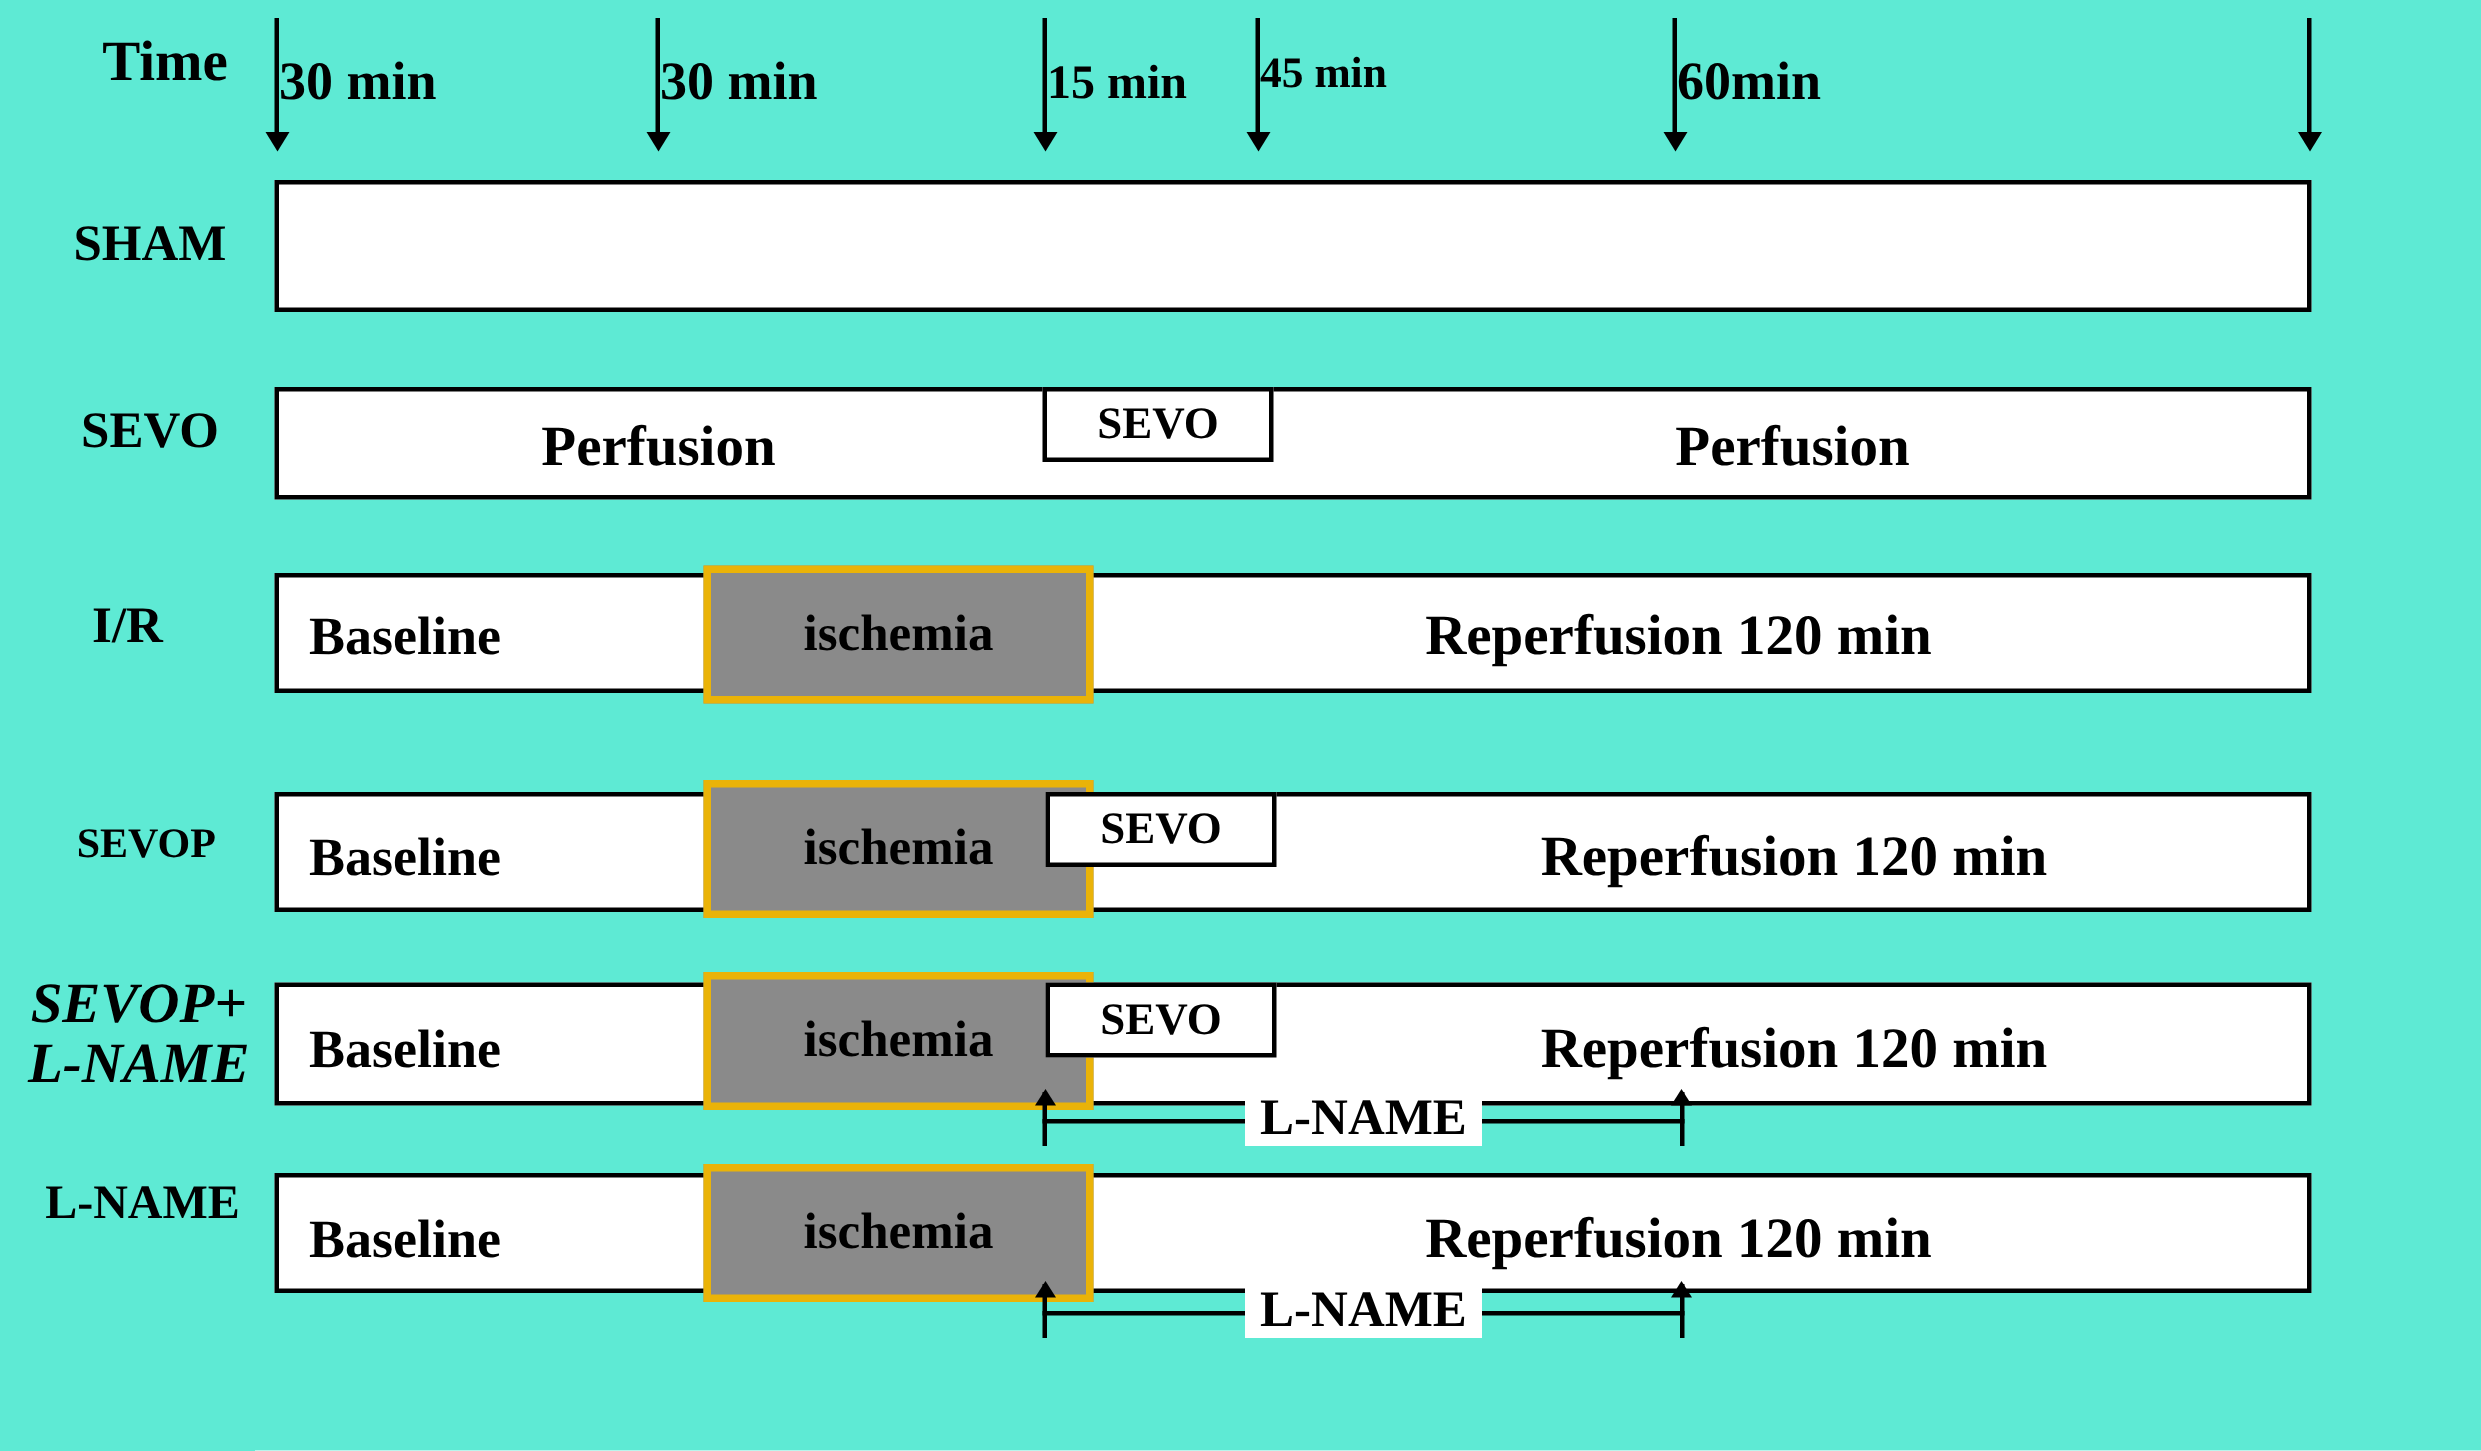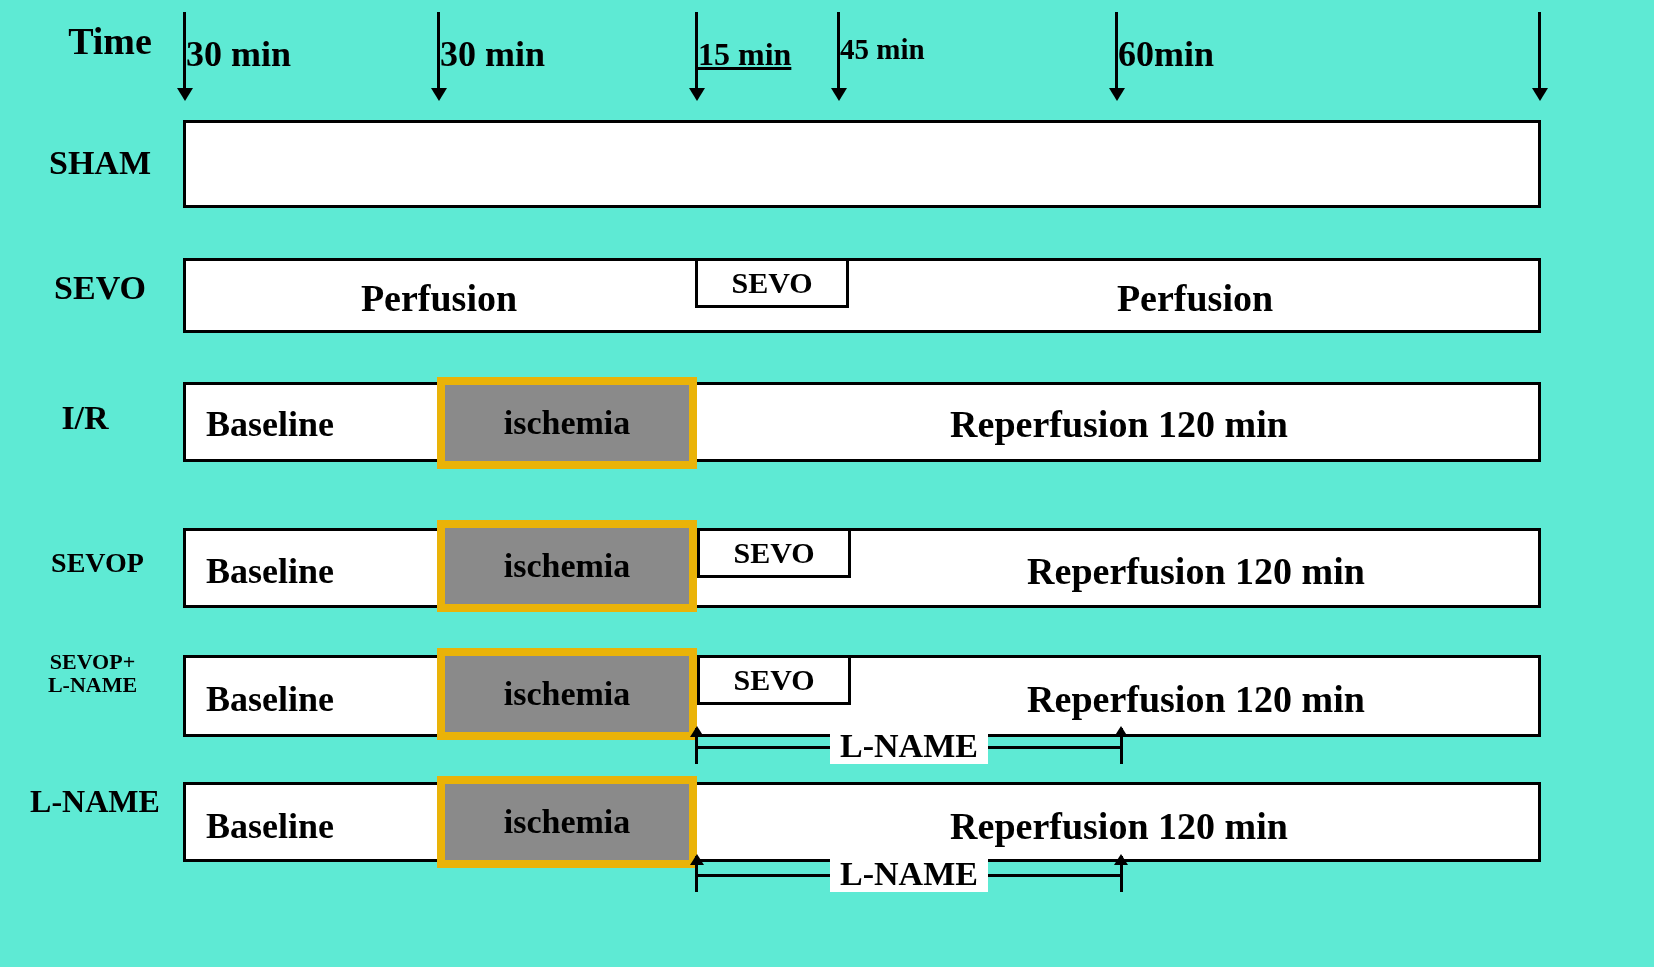--- a/index.html
+++ b/index.html
@@ -54,29 +54,30 @@
   .bar-text {
     position: absolute;
     font-family: "Liberation Serif", serif;
     font-weight: bold;
     color: #000;
     text-align: center;
     white-space: nowrap;
   }
   .ischemia {
     position: absolute;
-    border: 8px solid #eab308;
+    border: 5px solid #eab308;
     background: #8a8a8a;
     box-sizing: border-box;
     display: flex;
     align-items: center;
     justify-content: center;
     font-family: "Liberation Serif", serif;
     font-weight: bold;
     color: #000;
+    margin-left: 32px;
   }
   .sevo-box {
     position: absolute;
     border: 3px solid #000;
     background: #ffffff;
     box-sizing: border-box;
     display: flex;
     align-items: center;
     justify-content: center;
     font-family: "Liberation Serif", serif;
@@ -150,21 +151,21 @@
   <div class="tick-arrow" style="left:831px; top:88px;"></div>
 
   <div class="tick-line" style="left:1115px; top:12px; height:80px;"></div>
   <div class="tick-arrow" style="left:1109px; top:88px;"></div>
 
   <div class="tick-line" style="left:1538px; top:12px; height:80px;"></div>
   <div class="tick-arrow" style="left:1532px; top:88px;"></div>
 
   <div class="time-seg" style="left:186px; top:33px; width:250px; font-size:36px;">30 min</div>
   <div class="time-seg" style="left:440px; top:33px; width:254px; font-size:36px;">30 min</div>
-  <div class="time-seg" style="left:698px; top:36px; width:138px; font-size:32px;text-decoration:underline;">15 min</div>
+  <div class="time-seg" style="left:698px; top:36px; width:138px; font-size:32px;">15 min</div>
   <div class="time-seg" style="left:840px; top:33px; width:274px; font-size:29px;">45 min</div>
   <div class="time-seg" style="left:1118px; top:33px; width:420px; font-size:36px;">60min</div>
 
   <div class="row-label" style="left:20px; top:145px; width:160px; font-size:34px;text-align:center;">SHAM</div>
   <div class="bar" style="left:183px; top:120px; width:1358px; height:88px;"></div>
 
   <div class="row-label" style="left:20px; top:270px; width:160px; font-size:34px;">SEVO</div>
   <div class="bar" style="left:183px; top:258px; width:1358px; height:75px;"></div>
   <div class="bar-text" style="left:183px; top:276px; width:512px; font-size:38px;">Perfusion</div>
   <div class="sevo-box" style="left:695px; top:258px; width:154px; height:50px; font-size:30px;">
@@ -184,21 +185,21 @@
   <div class="bar" style="left:183px; top:528px; width:1358px; height:80px;"></div>
   <div class="bar-text" style="left:190px; top:550px; width:250px; font-size:36px; text-align:left; padding-left:16px;">Baseline</div>
   <div class="ischemia" style="left:437px; top:520px; width:260px; height:92px; font-size:34px;">
     <span>ischemia</span>
   </div>
   <div class="sevo-box" style="left:697px; top:528px; width:154px; height:50px; font-size:30px;">
     <span>SEVO</span>
   </div>
   <div class="bar-text" style="left:851px; top:549px; width:690px; font-size:38px;">Reperfusion 120 min</div>
 
-  <div class="row-label" style="left:0px; top:650px; width:185px; font-size:22px;">SEVOP+
+  <div class="row-label" style="left:0px; top:650px; width:185px; font-size:38px;font-style:italic;">SEVOP+
 L-NAME</div>
   <div class="bar" style="left:183px; top:655px; width:1358px; height:82px;"></div>
   <div class="bar-text" style="left:190px; top:678px; width:250px; font-size:36px; text-align:left; padding-left:16px;">Baseline</div>
   <div class="ischemia" style="left:437px; top:648px; width:260px; height:92px; font-size:34px;">
     <span>ischemia</span>
   </div>
   <div class="sevo-box" style="left:697px; top:655px; width:154px; height:50px; font-size:30px;">
     <span>SEVO</span>
   </div>
   <div class="bar-text" style="left:851px; top:677px; width:690px; font-size:38px;">Reperfusion 120 min</div>

